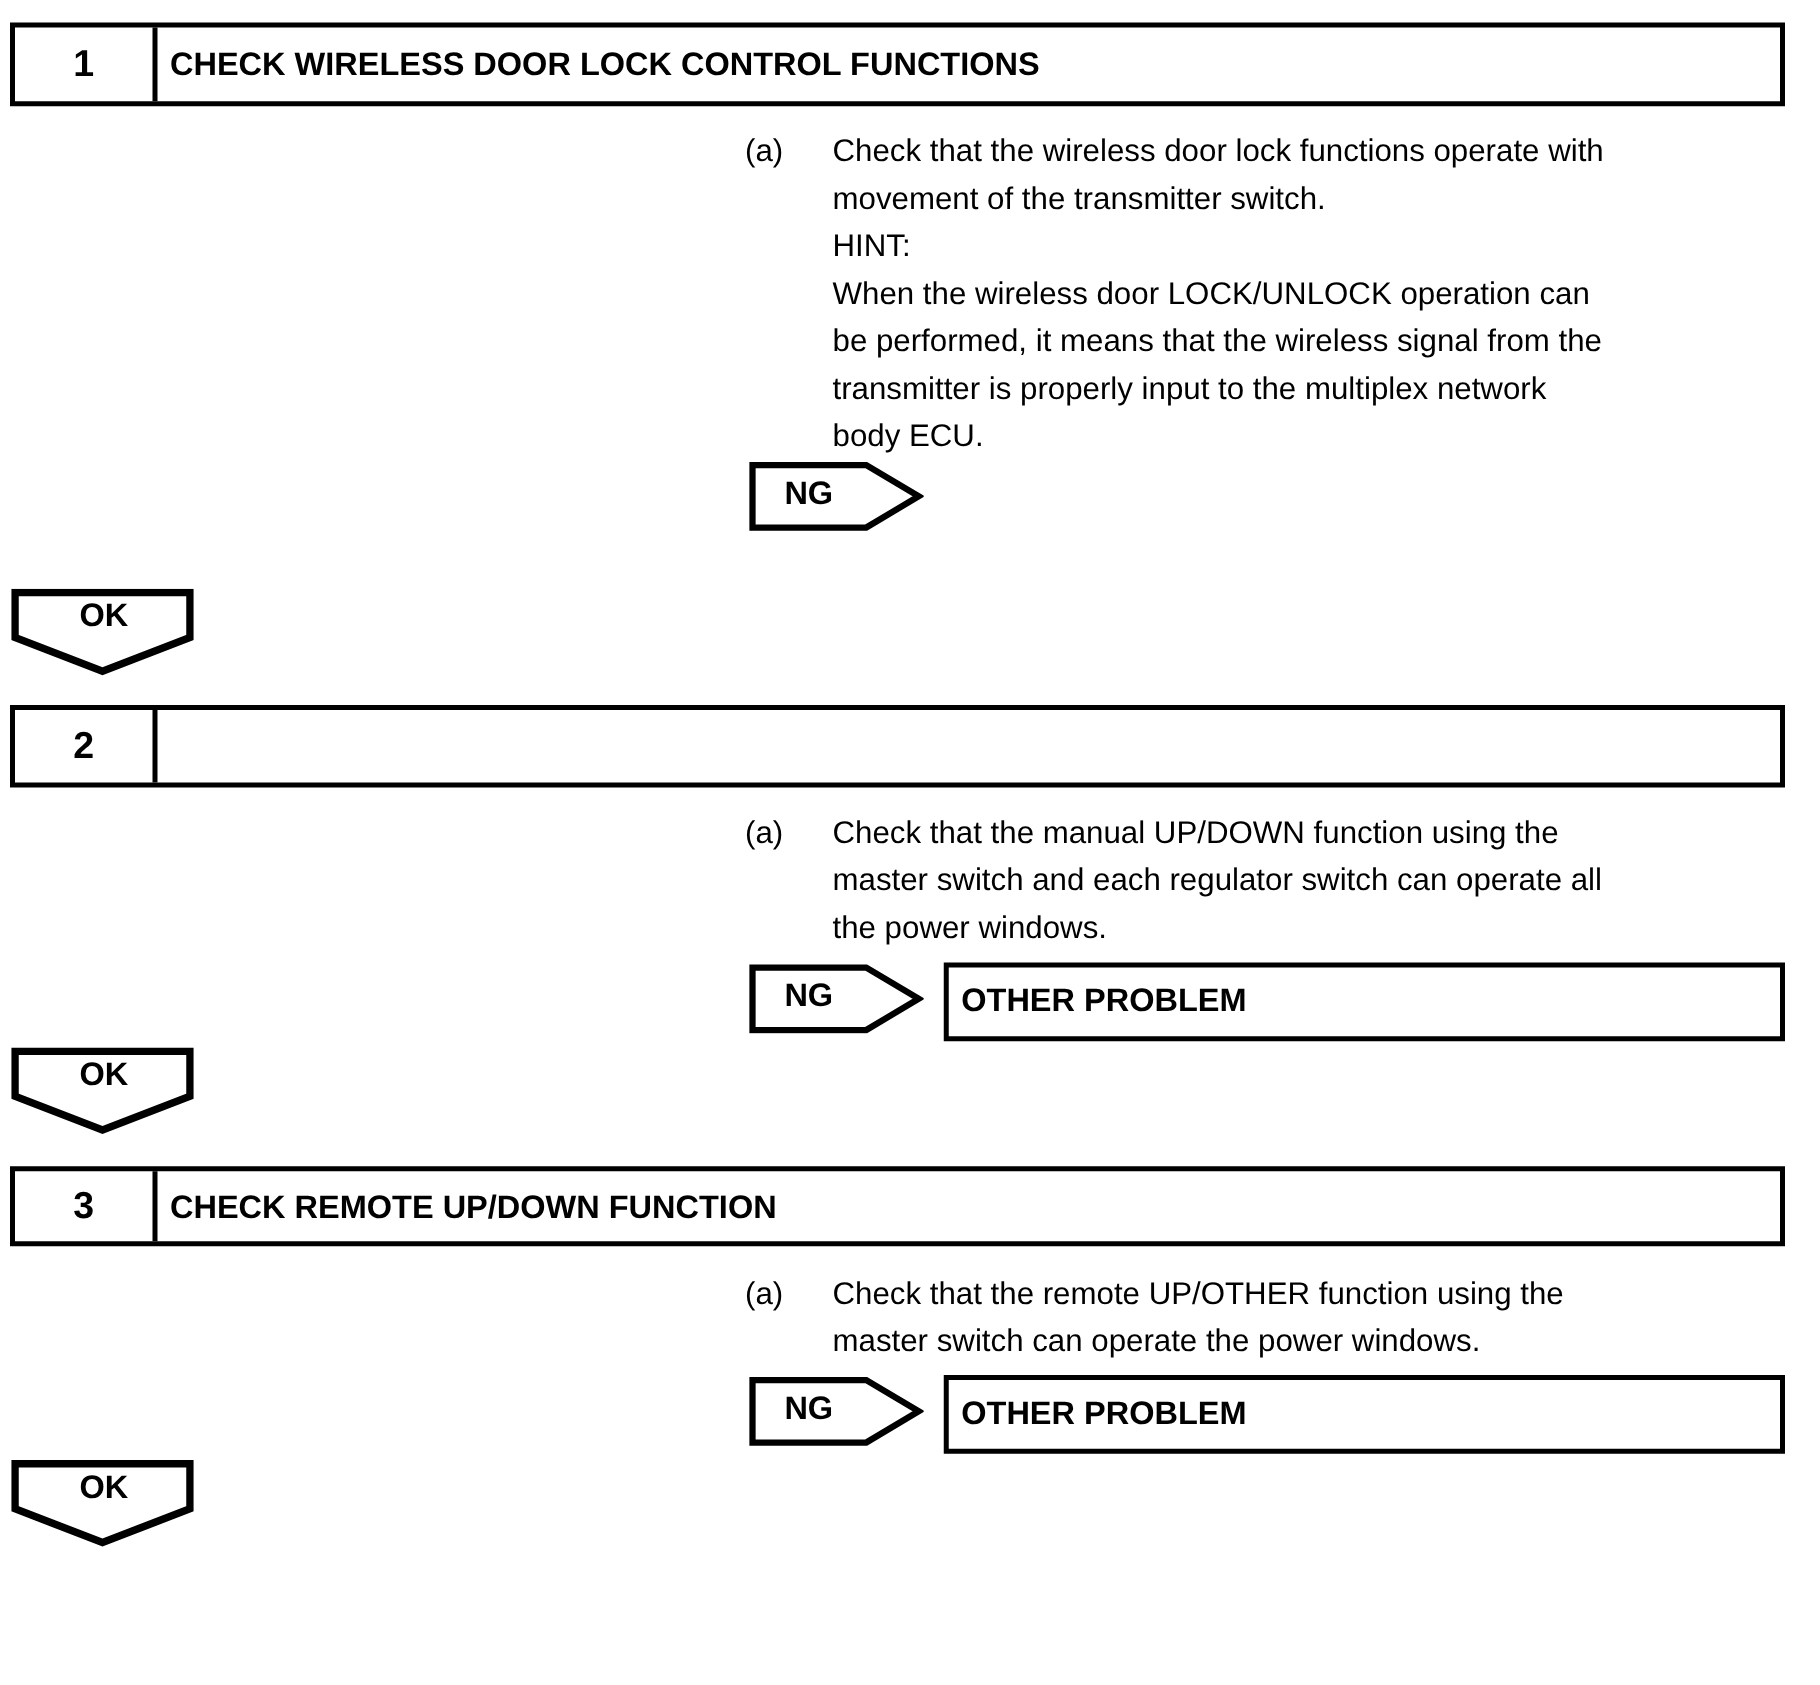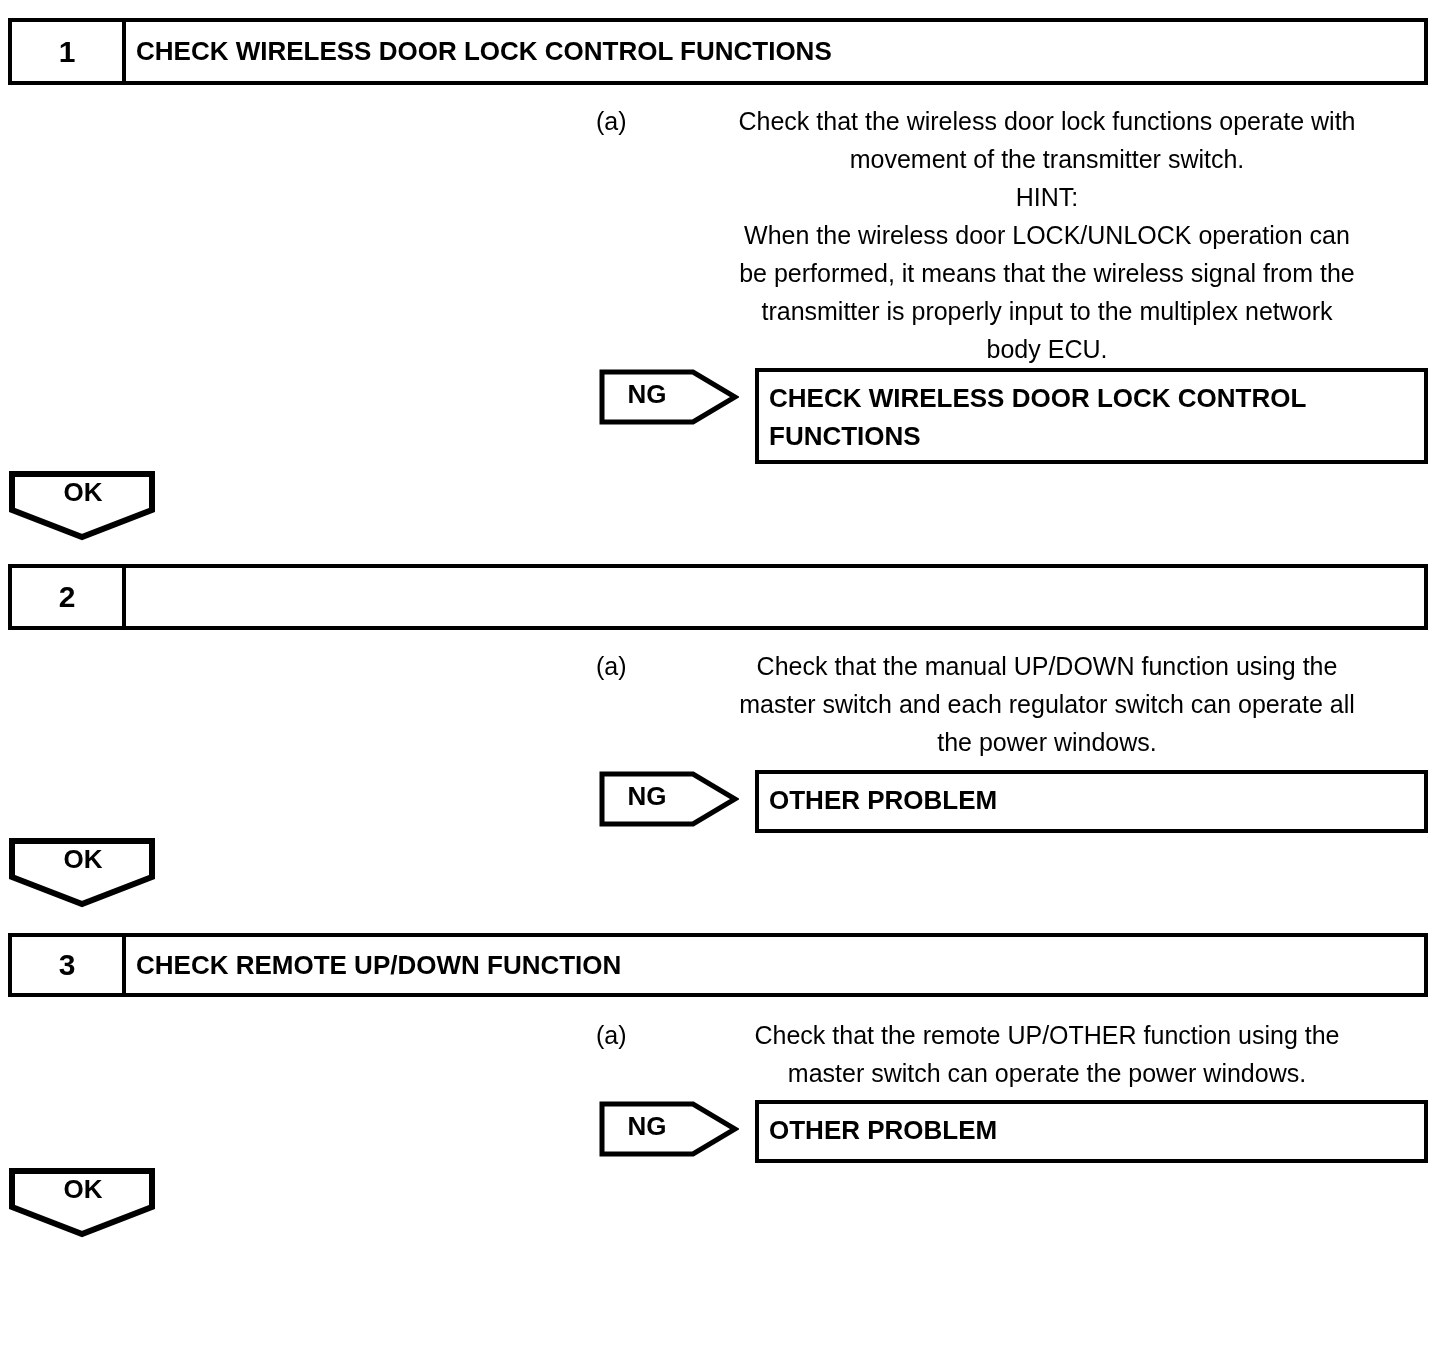--- a/index.html
+++ b/index.html
@@ -27,21 +27,21 @@
   #hdr1 { top:18px;  height:67px; }
   #hdr2 { top:564px; height:66px; }
   #hdr3 { top:933px; height:64px; }
 
   
   .body-block {
     position:absolute; left:596px; width:832px;
     display:flex; font-size:25px; line-height:38px;
   }
   .item-label { width:70px; flex:0 0 70px; }
-  .body-text { flex:1; white-space:pre-line;text-align:center; }
+  .body-text { flex:1; white-space:pre-line; }
   #body1 { top:102px; }
   #body2 { top:647px; }
   #body3 { top:1016px; }
 
   
   .ng-arrow { position:absolute; left:599px; width:140px; height:52px; }
   .ng-arrow svg { position:absolute; left:0; top:0; }
   .ng-label {
     position:absolute; left:0; top:10px; width:96px; text-align:center;
     font-weight:bold; font-size:26px;
@@ -97,22 +97,20 @@
 body ECU.</div>
   </div>
 
   <div class="ng-arrow" id="ng1">
     <svg width="140" height="56" viewBox="0 0 140 56">
       <polygon points="3,3 94,3 136,28 94,53 3,53" fill="#ffffff" stroke="#000000" stroke-width="5" stroke-linejoin="miter"></polygon>
     </svg>
     <div class="ng-label">NG</div>
   </div>
 
-  <div class="result-box" id="res1">CHECK WIRELESS DOOR LOCK CONTROL
-FUNCTIONS</div>
 
   <div class="ok-shape" id="ok1">
     <svg width="146" height="70" viewBox="0 0 146 70">
       <polygon points="3,3 143,3 143,39 73,66 3,39" fill="#ffffff" stroke="#000000" stroke-width="6" stroke-linejoin="miter"></polygon>
     </svg>
     <div class="ok-label">OK</div>
   </div>
 
   <div class="step-header" id="hdr2">
     <div class="step-num">2</div>

